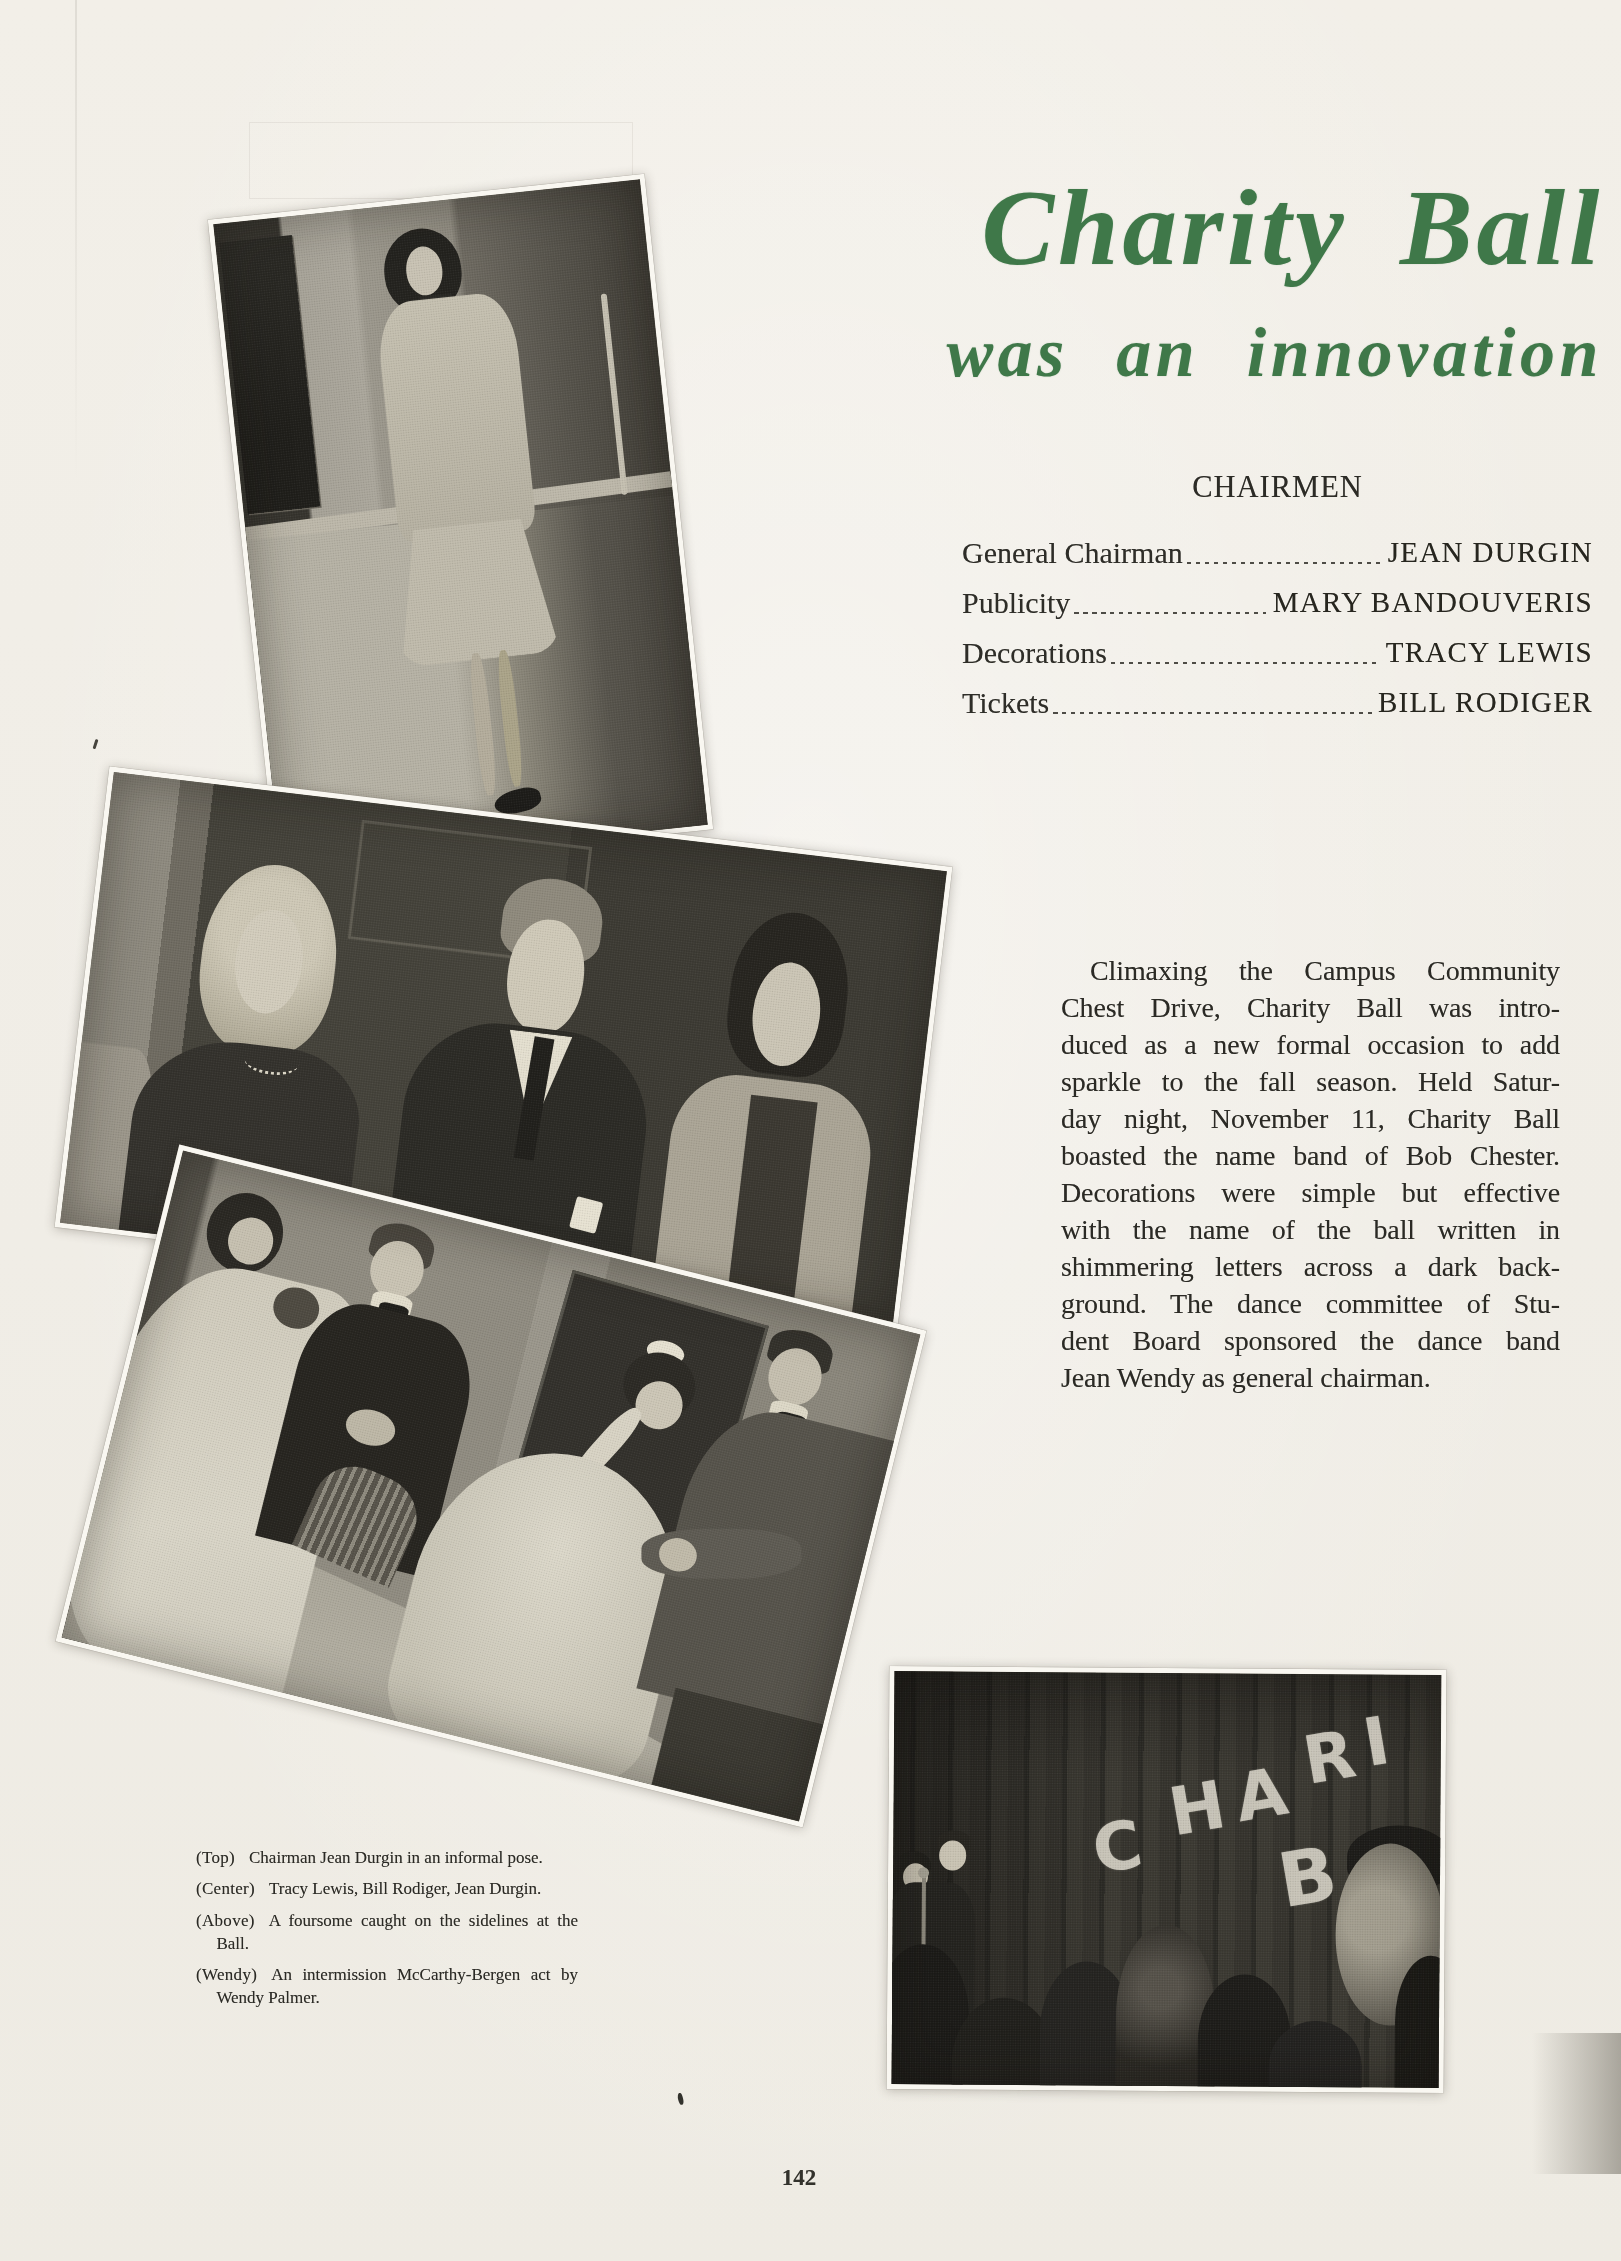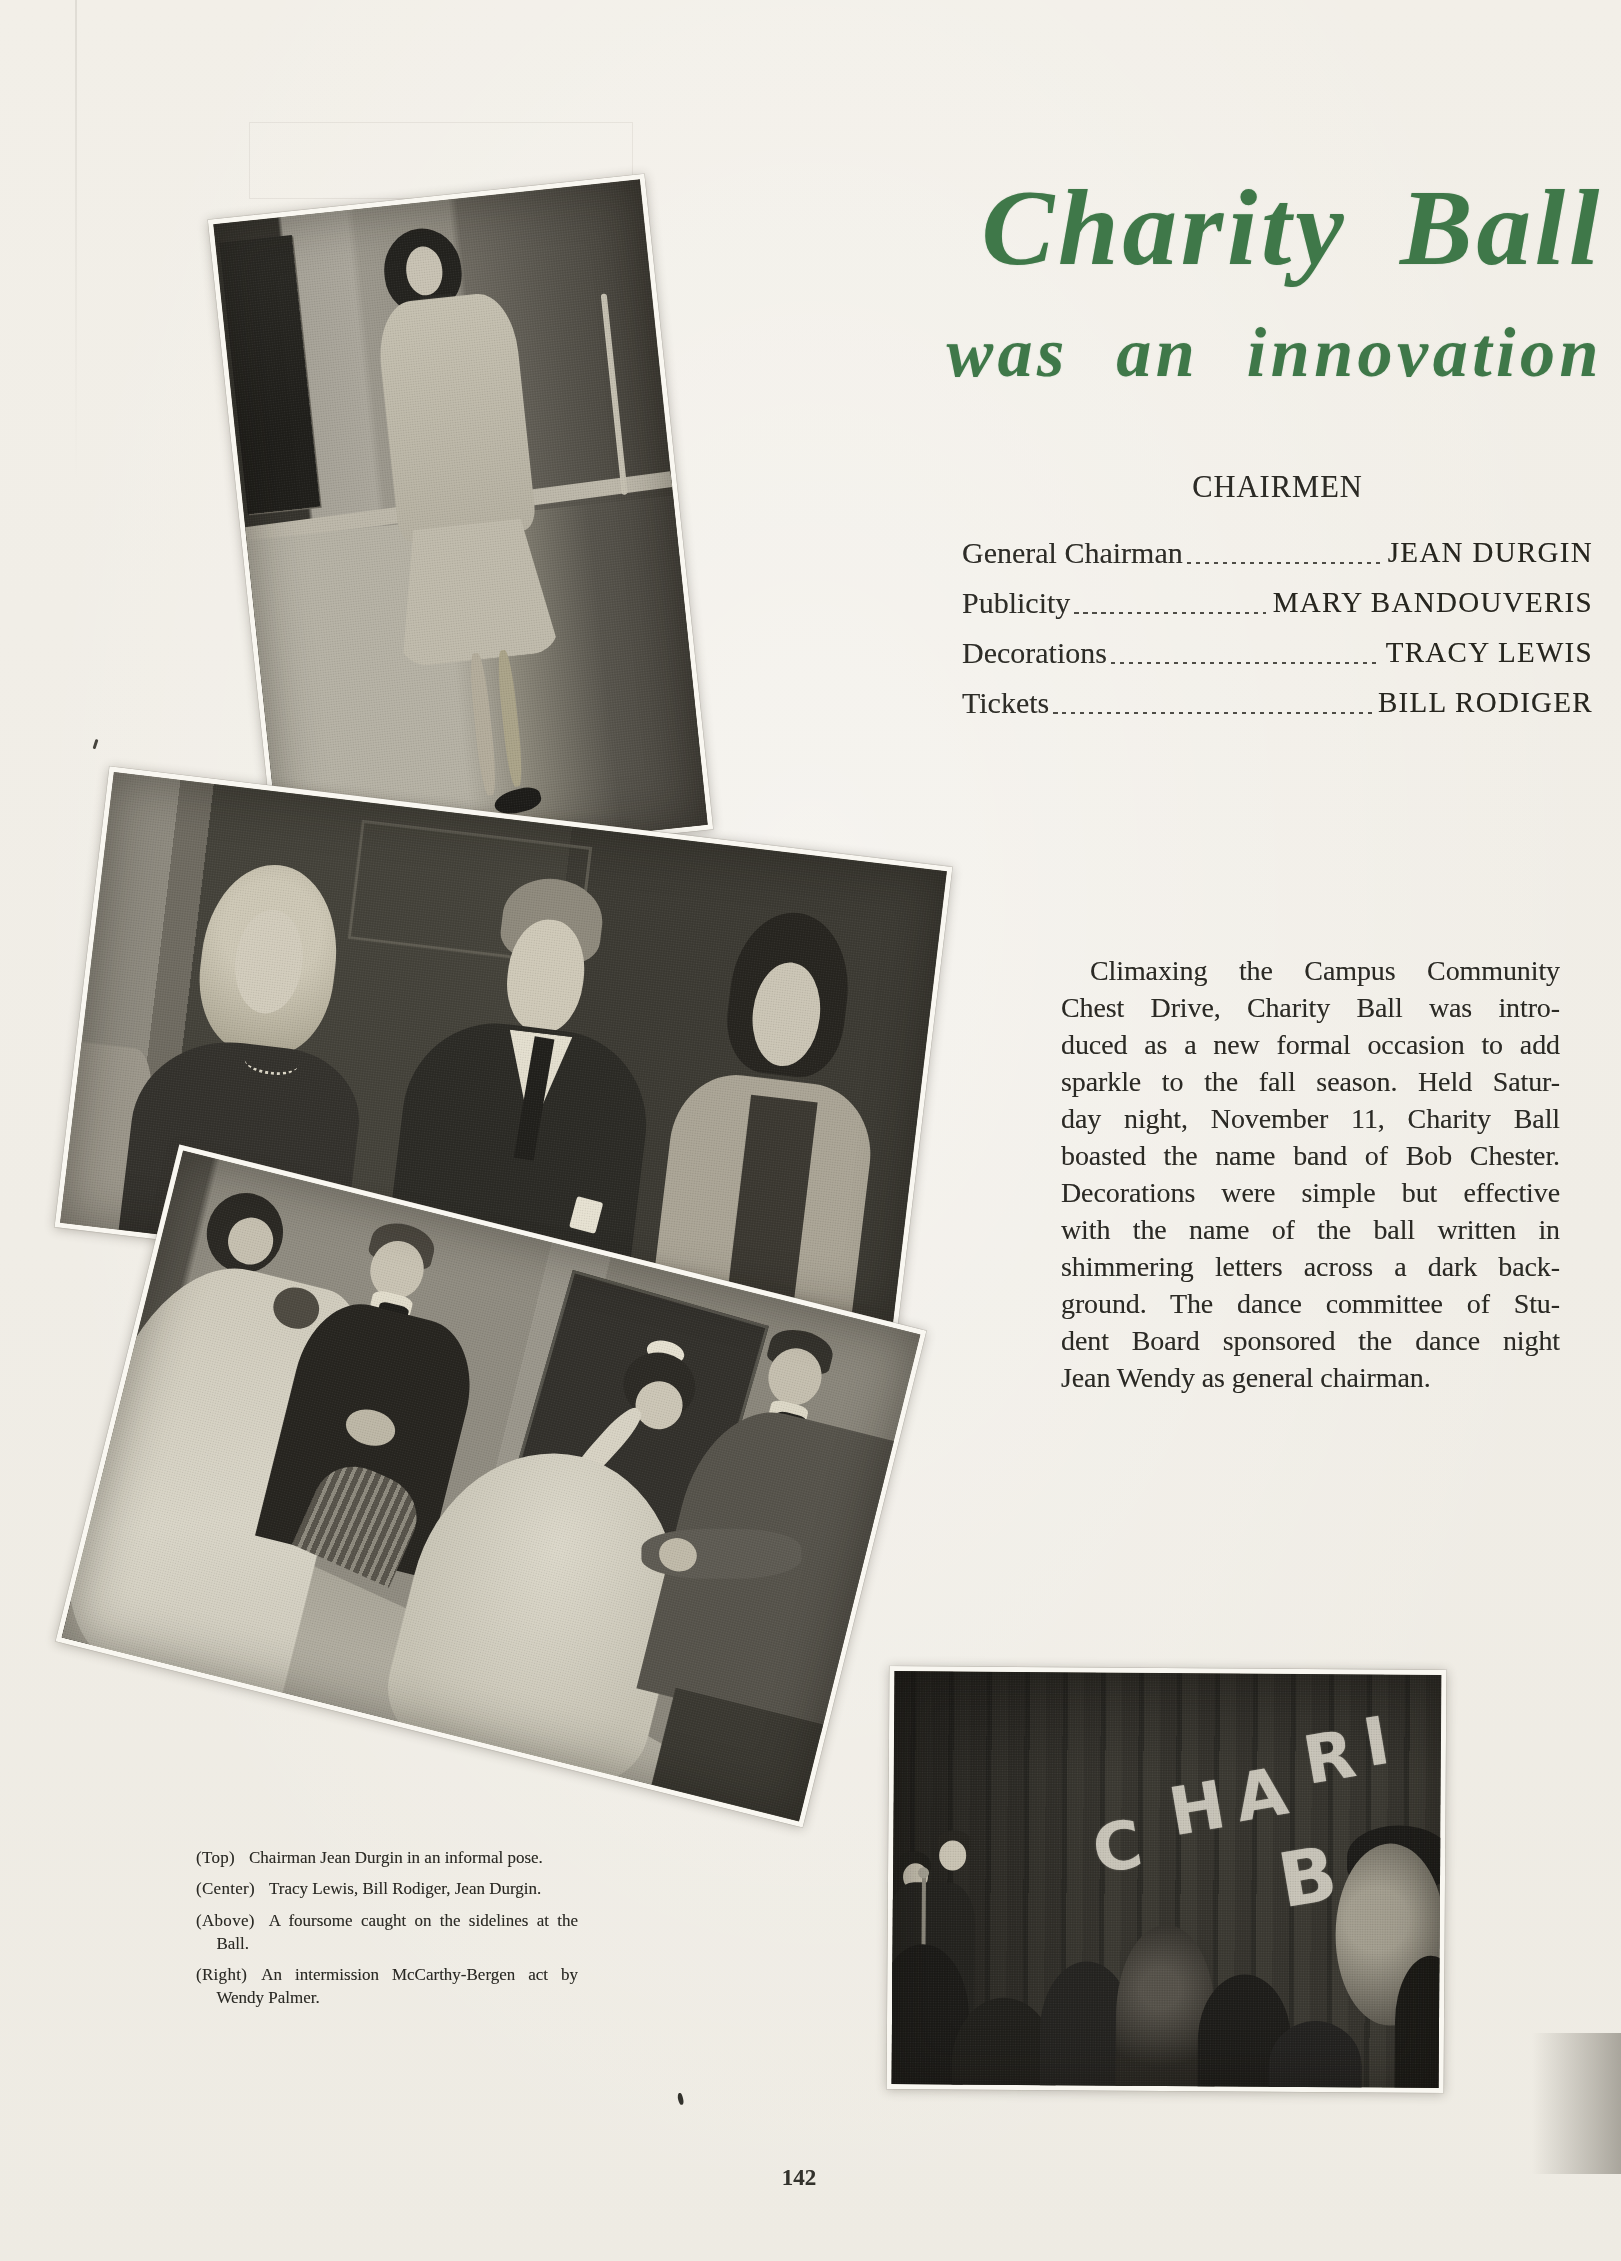--- a/index.html
+++ b/index.html
@@ -309,27 +309,27 @@
       <div class="bline first">Climaxing the Campus Community</div>
       <div class="bline">Chest Drive, Charity Ball was intro-</div>
       <div class="bline">duced as a new formal occasion to add</div>
       <div class="bline">sparkle to the fall season. Held Satur-</div>
       <div class="bline">day night, November 11, Charity Ball</div>
       <div class="bline">boasted the name band of Bob Chester.</div>
       <div class="bline">Decorations were simple but effective</div>
       <div class="bline">with the name of the ball written in</div>
       <div class="bline">shimmering letters across a dark back-</div>
       <div class="bline">ground. The dance committee of Stu-</div>
-      <div class="bline">dent Board sponsored the dance night</div>
+      <div class="bline">dent Board sponsored the dance band</div>
       <div class="bline last">Jean Wendy as general chairman.</div>
     </div>
 
   <div class="captions" id="captions-list">
       <div class="cap"><span class="cap-tag">(Top)</span><span class="cap-gap"></span><span>Chairman Jean Durgin in an informal pose.</span></div>
       <div class="cap"><span class="cap-tag">(Center)</span><span class="cap-gap"></span><span>Tracy Lewis, Bill Rodiger, Jean Durgin.</span></div>
       <div class="cap"><span class="cap-tag">(Above)</span><span class="cap-gap"></span><span>A foursome caught on the sidelines at the Ball.</span></div>
-      <div class="cap"><span class="cap-tag">(Right)</span><span class="cap-gap"></span><span>An intermission McCarthy-Bergen act by Wendy Palmer.</span></div>
+      <div class="cap"><span class="cap-tag">(Wendy)</span><span class="cap-gap"></span><span>An intermission McCarthy-Bergen act by Wendy Palmer.</span></div>
     </div>
 
   <div class="page-number">142</div>
 
 </div>
 
 
 </body></html>

